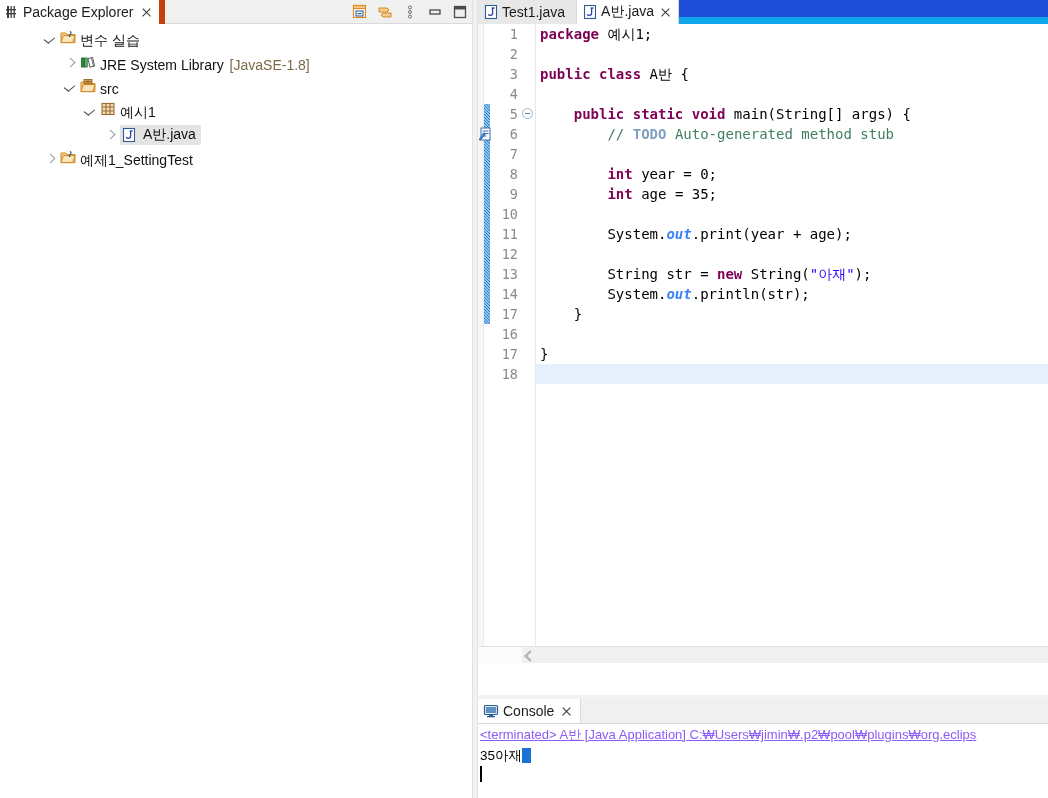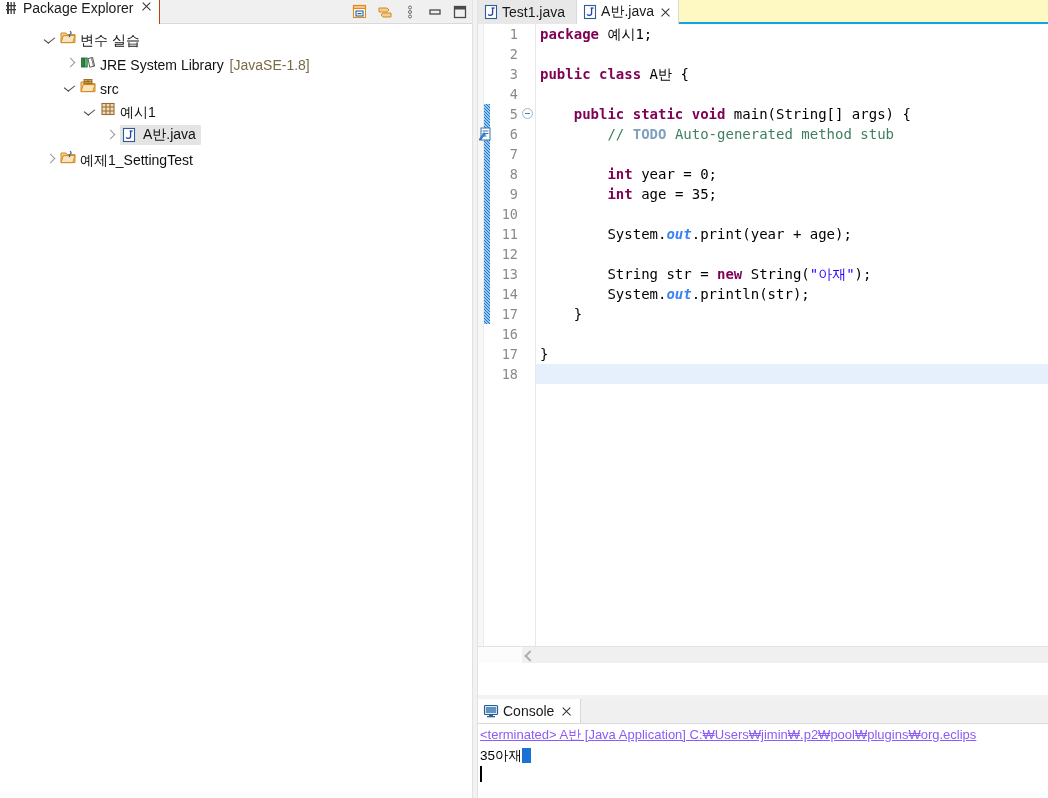--- a/index.html
+++ b/index.html
@@ -22,24 +22,24 @@
   }
   #explorer-tabrow {
     position: relative;
     height: 24px;
     background: #f0f0f0;
     border-bottom: 1px solid #d9d9d9;
   }
   #explorer-tab {
     position: absolute; left: 0; top: 0;
     height: 24px;
-    display: flex; 
+    display: flex; align-items: center;
     padding: 0 6px 0 4px;
     background: #ffffff;
-    border-right: 1px solid #c2410c;
+    border-right: 6px solid #c2410c;
   }
   .tab-icon { width: 16px; height: 16px; display: inline-block; position: relative; flex: 0 0 16px; }
   #explorer-tab .tab-label {
     font-size: 14px; color: #1a1a1a;
     padding: 0 6px 0 3px; white-space: nowrap;
   }
   .close-x {
     width: 13px; height: 13px; position: relative;
     cursor: default; flex: 0 0 13px;
   }
@@ -102,21 +102,21 @@
     width: 6px; height: 798px; background: #f2f2f2;
     border-left: 1px solid #e2e2e2; border-right: 1px solid #e2e2e2;
   }
 
   
   #right { position: absolute; left: 478px; top: 0; width: 570px; height: 798px; background:#ffffff; }
 
   
   #editor-tabrow {
     position: relative; height: 24px;
-    background: #fef9c3; border-bottom: 2px solid #0ea5e9;
+    background: #1d4ed8; border-bottom: 7px solid #0ea5e9;
     display: flex; align-items: stretch;
   }
   .etab {
     display: flex; align-items: center;
     padding: 0 6px 0 5px; height: 24px;
     font-size: 14px; color: #1a1a1a; white-space: nowrap;
     background: #e8e8e8; border-right: 1px solid #d9d9d9;
   }
   .etab.active { background: #ffffff; }
   .etab .tab-label { padding: 0 5px 0 3px; }

